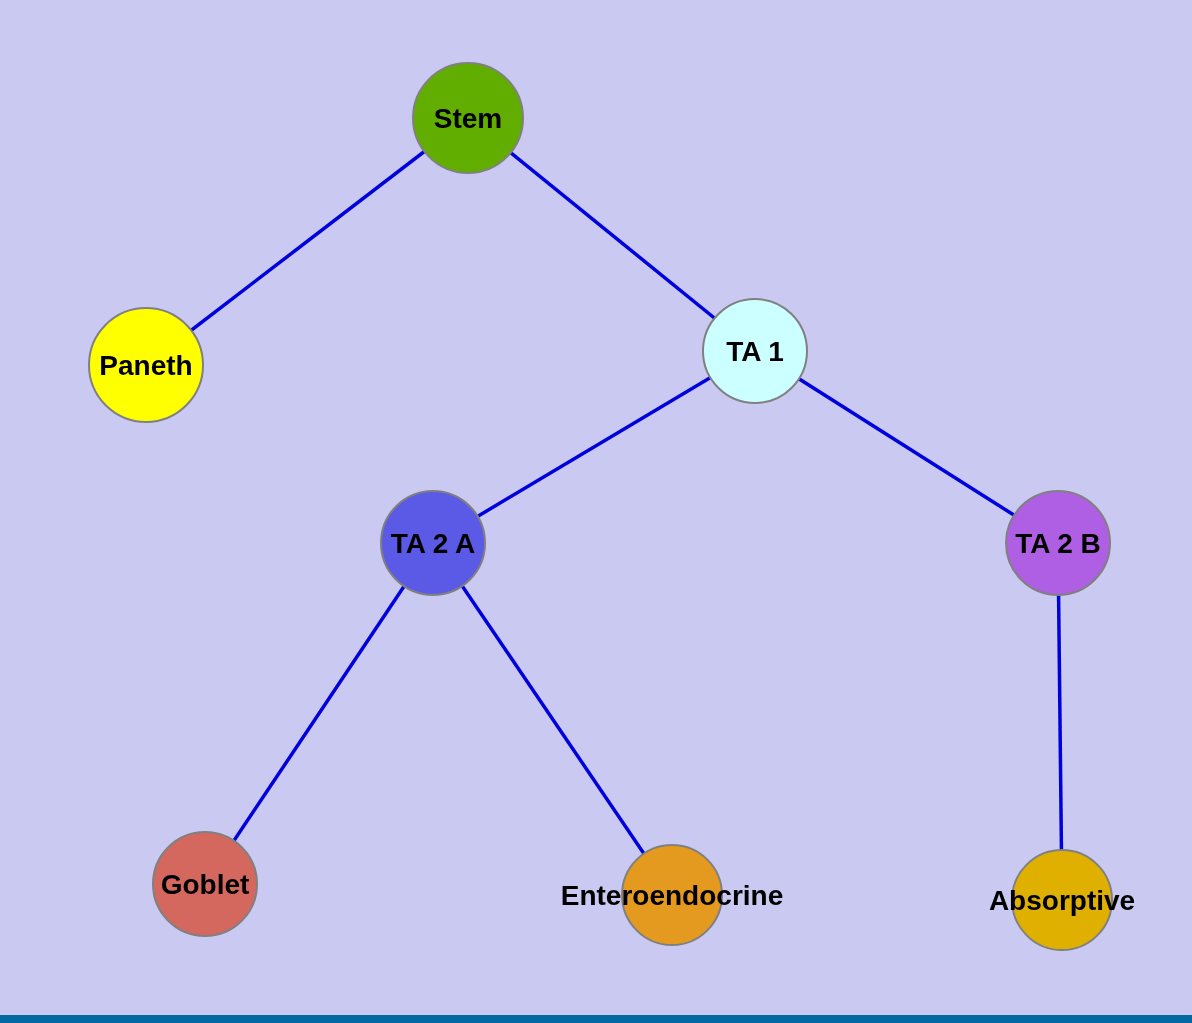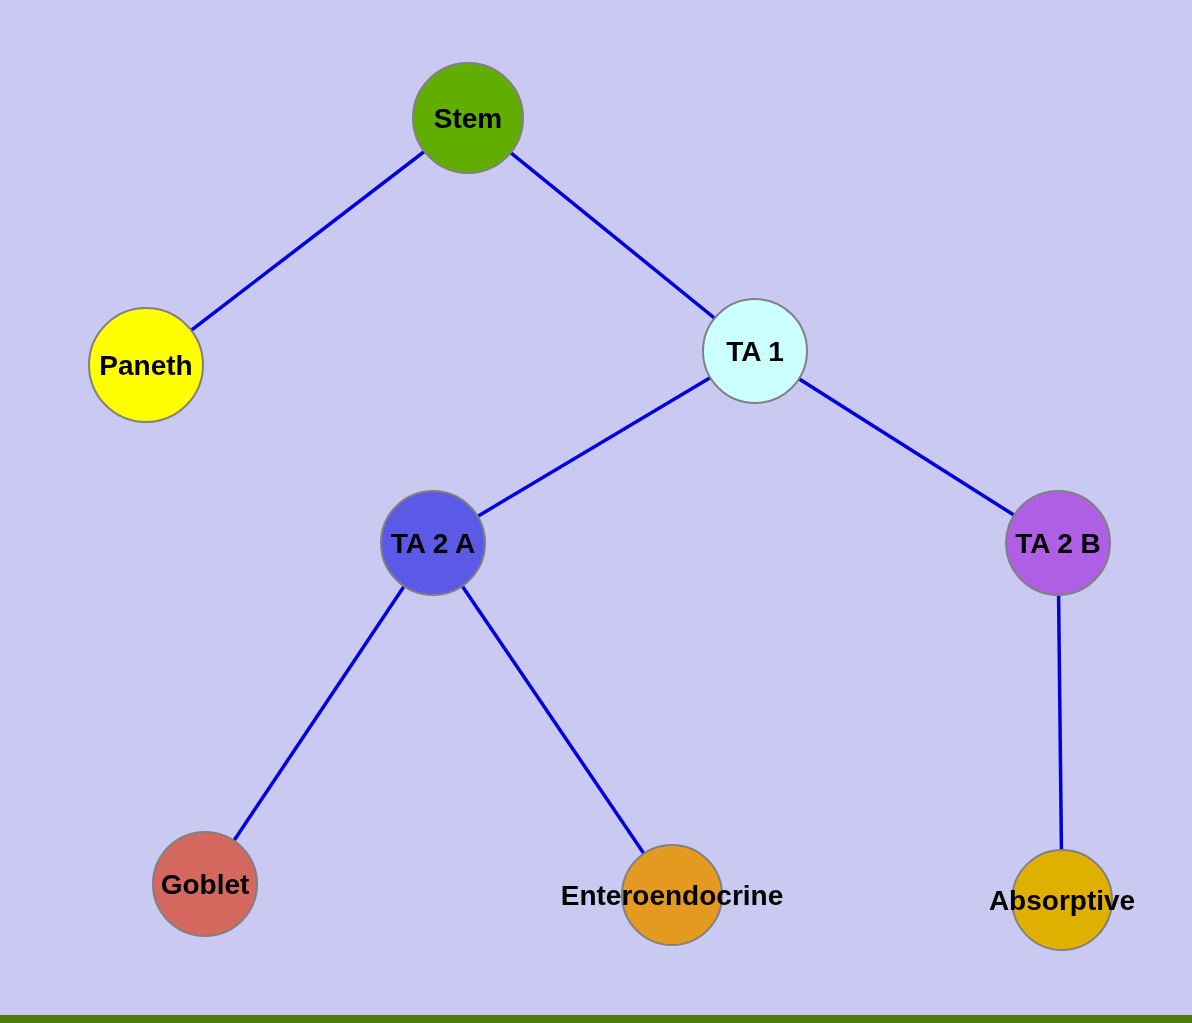--- a/index.html
+++ b/index.html
@@ -5,21 +5,21 @@
   html, body {
     margin: 0;
     padding: 0;
     background: #ffffff;
     font-family: "Liberation Sans", sans-serif;
   }
   .canvas {
     position: relative;
     width: 1192px;
     height: 1023px;
-    background: #4d7c0f;
+    background: #0369a1;
     overflow: hidden;
   }
   .diagram-area {
     position: absolute;
     left: 0;
     top: 0;
     width: 1192px;
     height: 1015px;
   }
   svg text {

